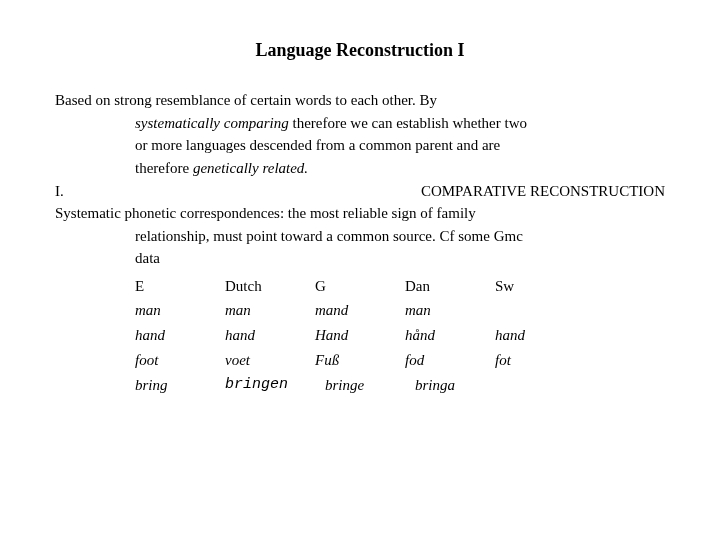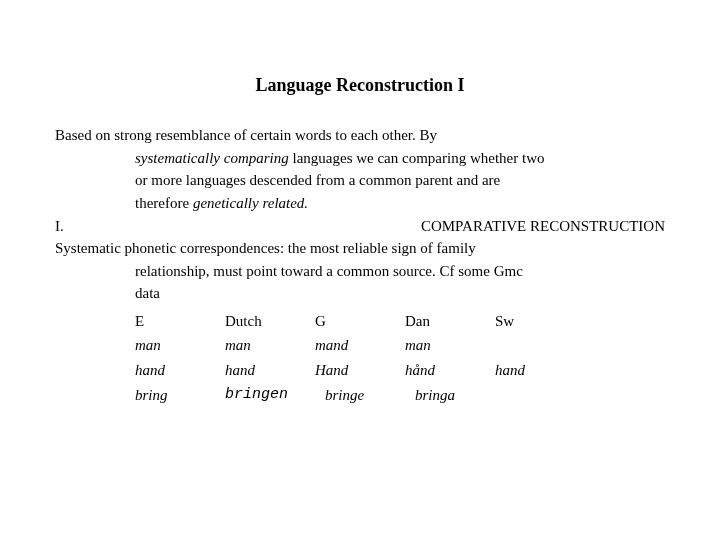--- a/index.html
+++ b/index.html
@@ -16,21 +16,20 @@
       font-size: 15px;
       color: #000000;
       overflow: hidden;
     }
 
     .page {
       width: 720px;
       height: 396px;
       padding: 40px 55px 30px 55px;
       position: relative;
-      margin-top: 35px;
     }
 
     .title {
       text-align: center;
       font-size: 18px;
       font-weight: bold;
       margin-bottom: 28px;
     }
 
     .body-text {
@@ -88,21 +87,21 @@
 </head>
 <body>
 
 <div class="page">
 
   <div class="title">Language Reconstruction I</div>
 
   <div class="body-text">
     <span>Based on strong resemblance of certain words to each other. By</span>
     <span class="indent">
-      <span class="italic">systematically comparing</span><span> languages we can comparing whether two</span>
+      <span class="italic">systematically comparing</span><span> therefore we can establish whether two</span>
     </span>
     <span class="indent">or more languages descended from a common parent and are</span>
     <span class="indent">
       <span>therefore </span><span class="italic">genetically related.</span>
     </span>
   </div>
 
   <div class="section-row" style="margin-top: 2px;">
     <div class="section-label">I.</div>
     <div class="section-content">COMPARATIVE RECONSTRUCTION</div>
@@ -129,20 +128,27 @@
       <span class="col">man</span>
     </div>
     <div class="table-row">
       <span class="col">hand</span>
       <span class="col">hand</span>
       <span class="col">Hand</span>
       <span class="col">hånd</span>
       <span class="col">hand</span>
     </div>
     <div class="table-row">
+      <span class="col">foot</span>
+      <span class="col">voet</span>
+      <span class="col">Fuß</span>
+      <span class="col">fod</span>
+      <span class="col">fot</span>
+    </div>
+    <div class="table-row">
       <span class="col">bring</span>
       <span class="col" style="width:100px;font-family:Liberation Mono, monospace;">bringen</span>
       <span class="col">bringe</span>
       <span class="col">bringa</span>
     </div>
   </div>
 
 </div>
 
 </body></html>

